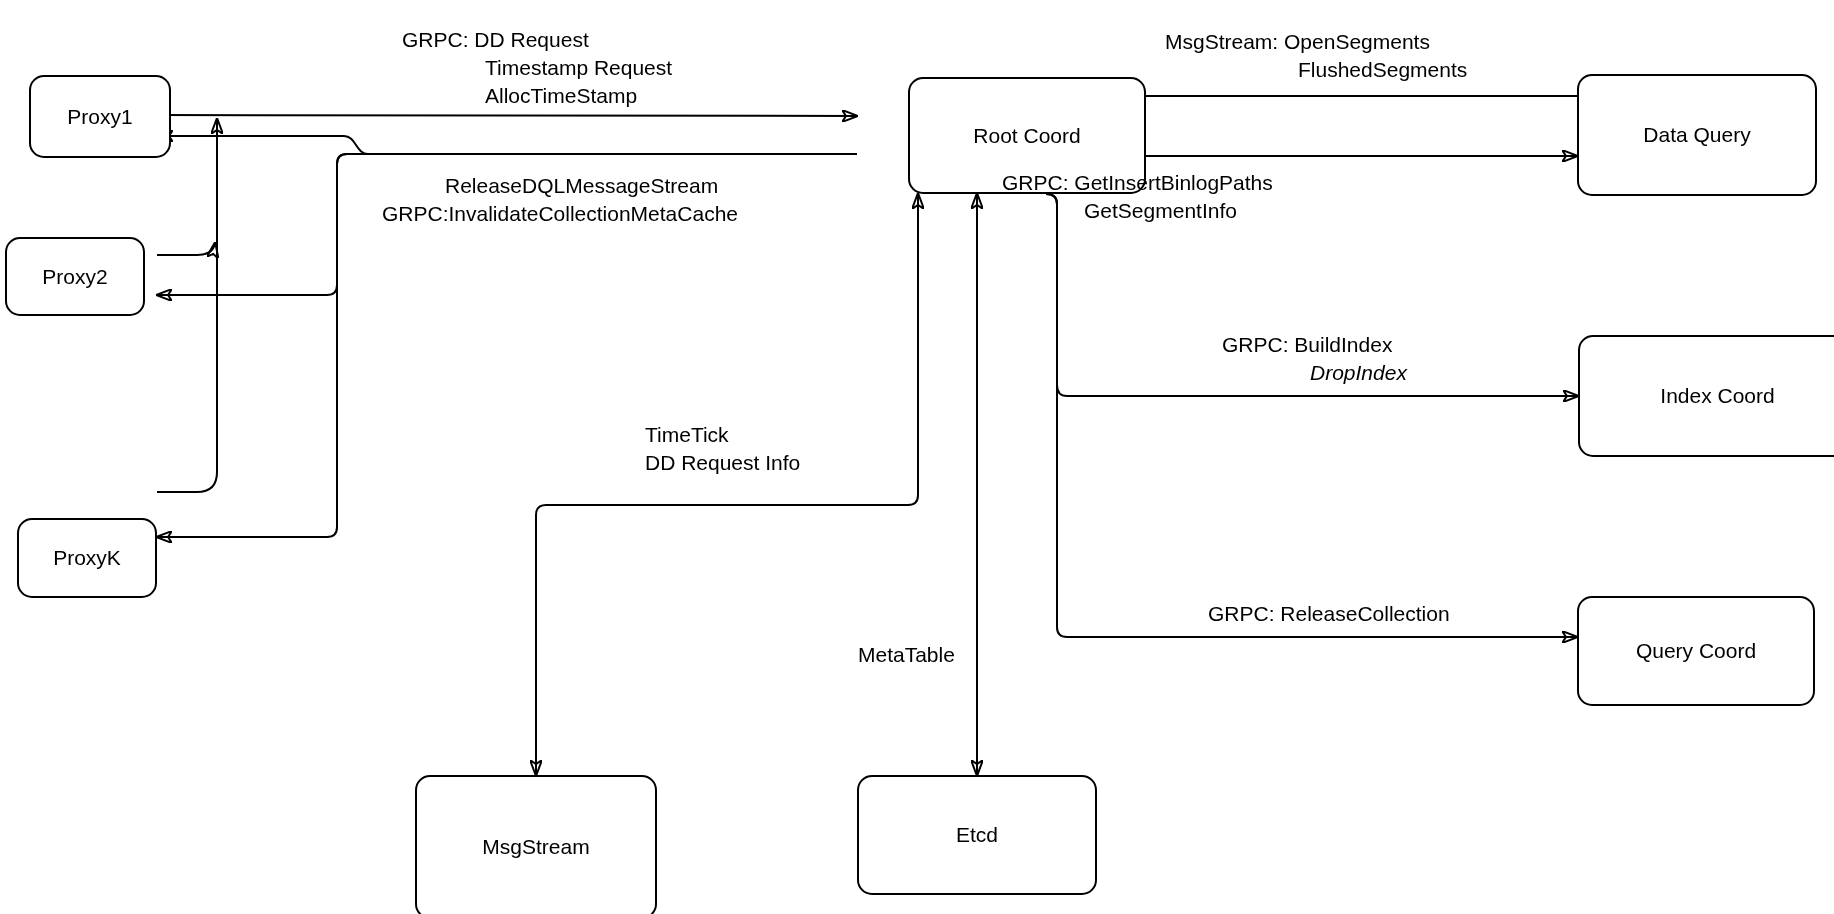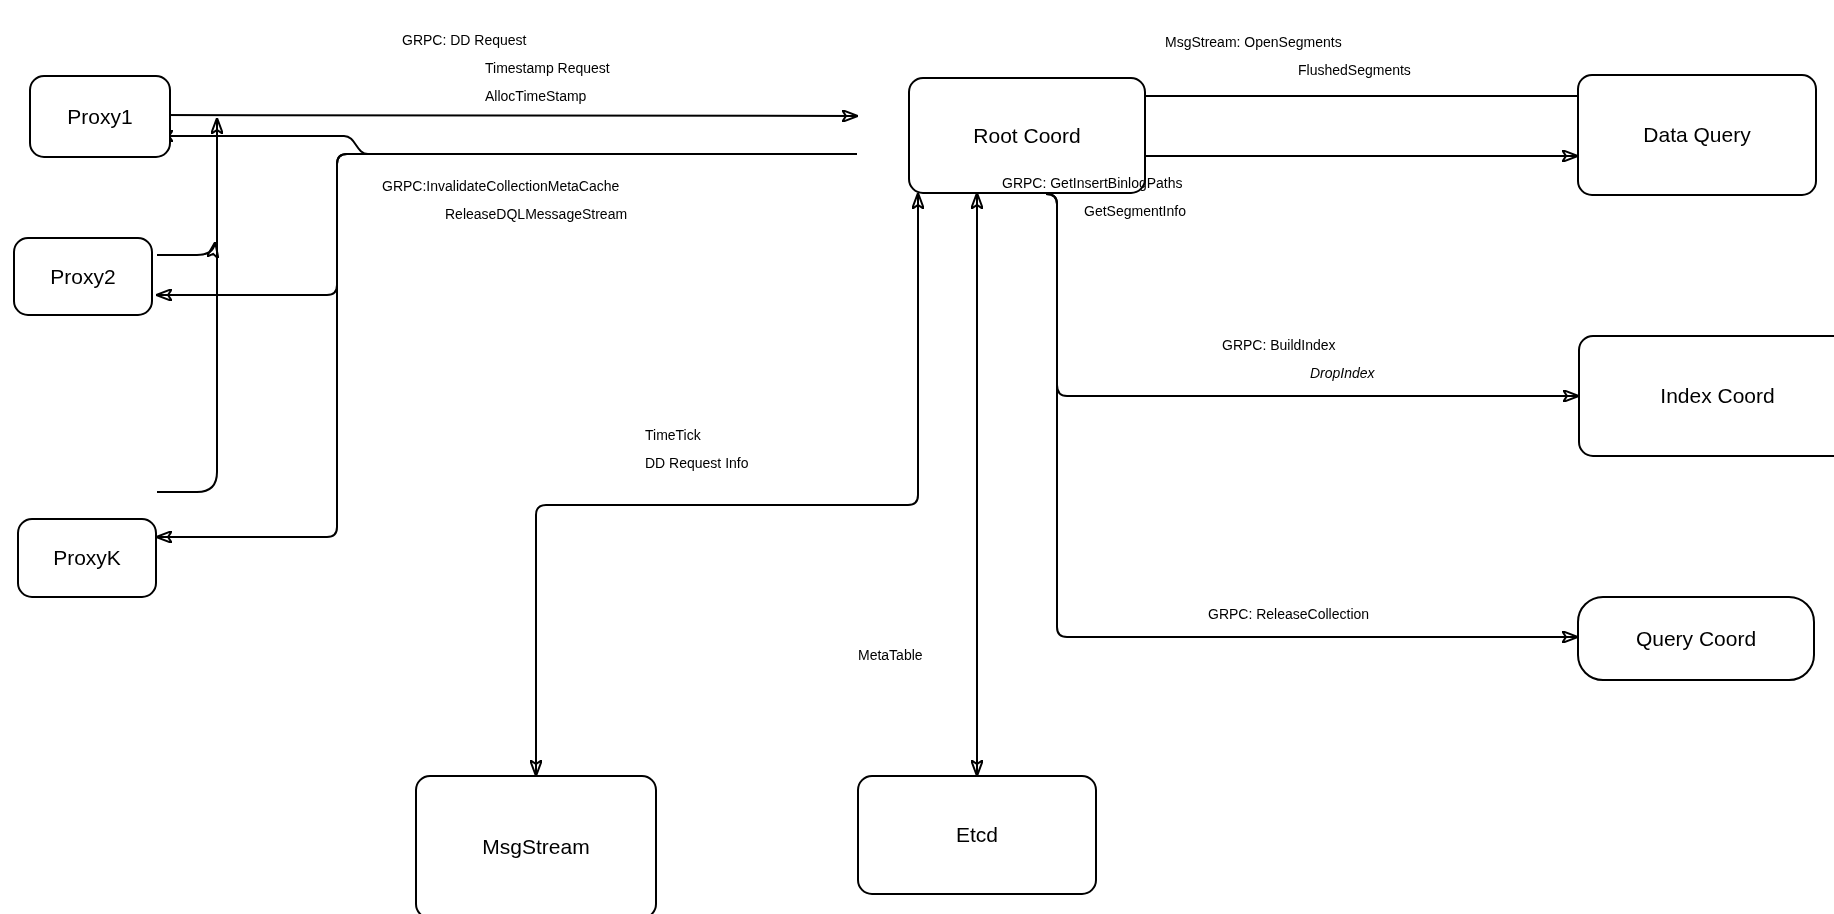--- a/index.html
+++ b/index.html
@@ -18,21 +18,21 @@
     box-sizing:border-box;
     background:#ffffff;
     border:2px solid #000000;
     border-radius:15px;
     display:flex;align-items:center;justify-content:center;
     font-size:21px;
     white-space:nowrap;
   }
   .elabel{
     position:absolute;
-    font-size:14px;
+    font-size:21px;
     line-height:28px;
     white-space:nowrap;
   }
   .elabel .ln{display:block;}
 </style>
 </head>
 <body>
 
 <div class="canvas">
 
@@ -60,38 +60,38 @@
     <path d="M1046,194 Q1057,194 1057,204 L1057,385 Q1057,396 1067,396 L1578,396" marker-end="url(#arrow)"></path>
 
     <path d="M1046,194 Q1057,194 1057,204 L1057,627 Q1057,637 1067,637 L1577,637" marker-end="url(#arrow)"></path>
 
     <path d="M918,194 L918,495 Q918,505 908,505 L546,505 Q536,505 536,515 L536,775" marker-start="url(#arrow)" marker-end="url(#arrow)"></path>
 
     <path d="M977,194 L977,775" marker-start="url(#arrow)" marker-end="url(#arrow)"></path>
   </svg>
 
   <div class="node" style="left:16px;top:75px;width:142px;height:83px;margin-left:13px;">Proxy1</div>
-  <div class="node" style="left:13px;top:237px;width:140px;height:79px;">Proxy2</div>
+  <div class="node" style="left:5px;top:237px;width:140px;height:79px;">Proxy2</div>
   <div class="node" style="left:17px;top:477px;width:140px;height:80px;margin-top:41px;">ProxyK</div>
   <div class="node" style="left:908px;top:77px;width:238px;height:117px;">Root Coord</div>
   <div class="node" style="left:1577px;top:74px;width:240px;height:122px;">Data Query</div>
   <div class="node" style="left:1578px;top:335px;width:279px;height:122px;">Index Coord</div>
-  <div class="node" style="left:1577px;top:596px;width:238px;height:85px;border-radius:26px;">Query Coord</div>
+  <div class="node" style="left:1577px;top:596px;width:238px;height:110px;">Query Coord</div>
   <div class="node" style="left:415px;top:775px;width:242px;height:144px;">MsgStream</div>
   <div class="node" style="left:857px;top:775px;width:240px;height:120px;">Etcd</div>
 
   <div class="elabel" style="left:402px;top:26px;">
     <span class="ln">GRPC: DD Request</span>
     <span class="ln" style="padding-left:83px;">Timestamp Request</span>
     <span class="ln" style="padding-left:83px;">AllocTimeStamp</span>
   </div>
 
   <div class="elabel" style="left:382px;top:172px;">
+    <span class="ln" style="padding-left:63px;">ReleaseDQLMessageStream</span>
     <span class="ln">GRPC:InvalidateCollectionMetaCache</span>
-    <span class="ln" style="padding-left:63px;">ReleaseDQLMessageStream</span>
   </div>
 
   <div class="elabel" style="left:1165px;top:28px;">
     <span class="ln">MsgStream: OpenSegments</span>
     <span class="ln" style="padding-left:133px;">FlushedSegments</span>
   </div>
 
   <div class="elabel" style="left:1002px;top:169px;">
     <span class="ln">GRPC: GetInsertBinlogPaths</span>
     <span class="ln" style="padding-left:82px;">GetSegmentInfo</span>

